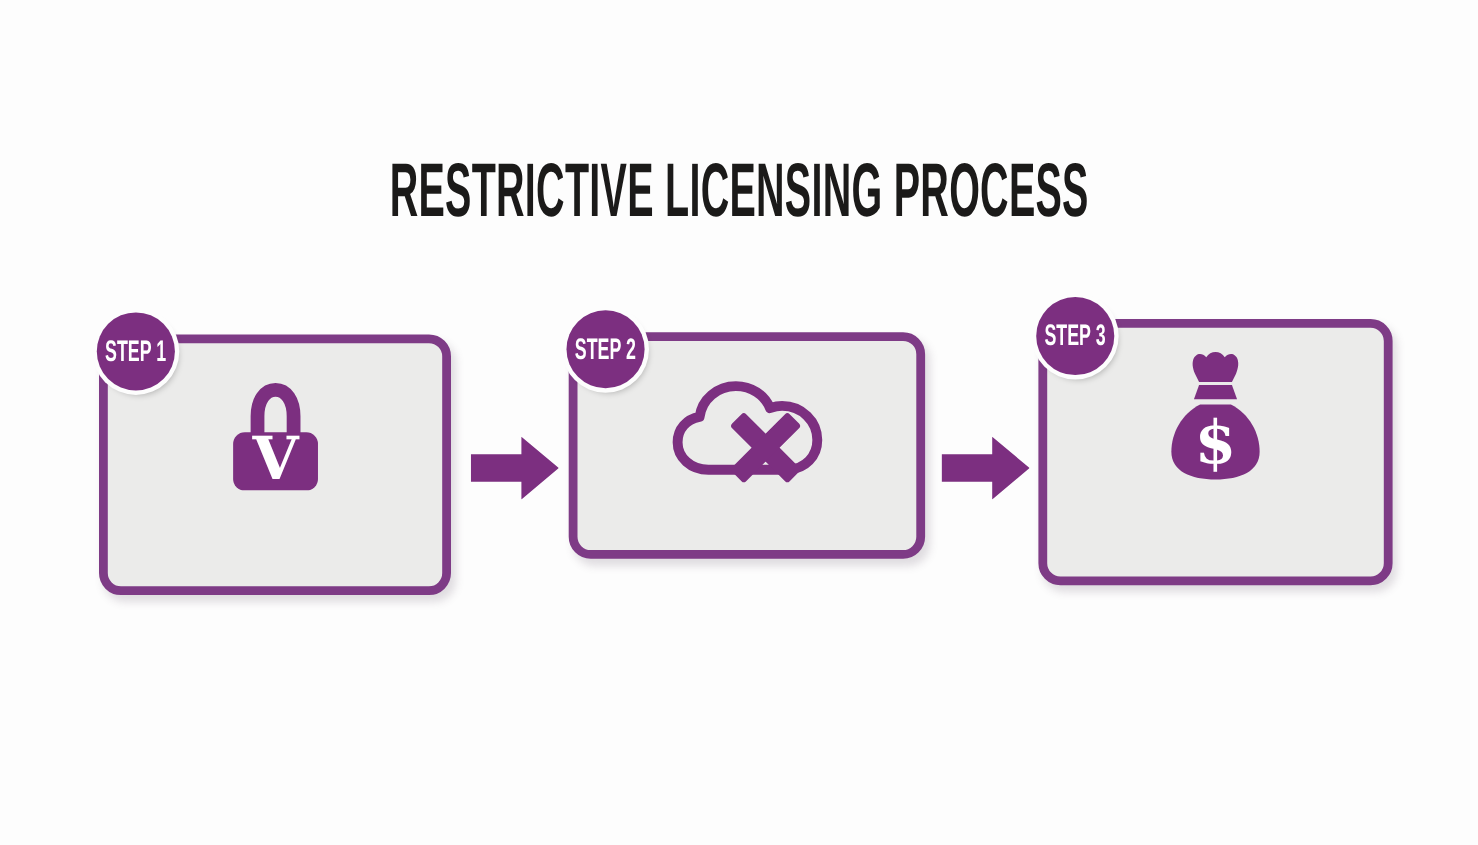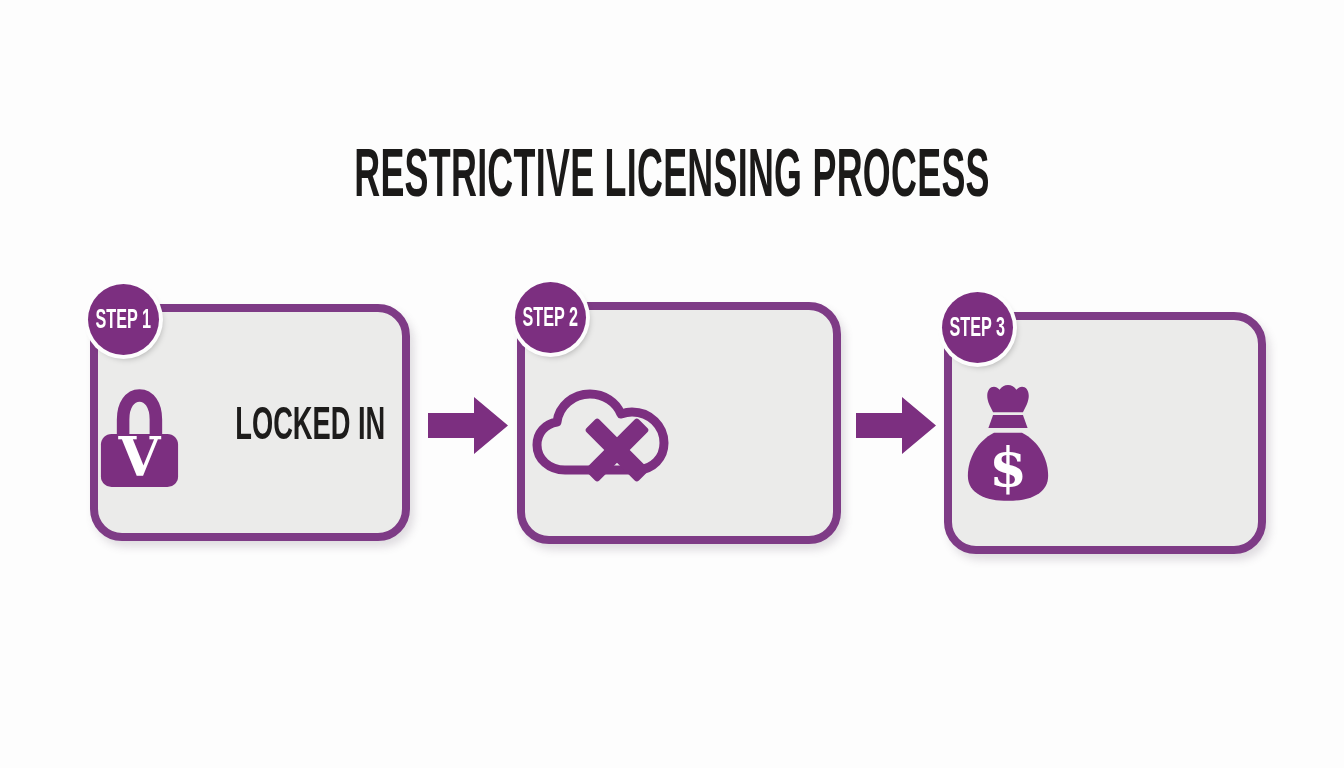--- a/index.html
+++ b/index.html
@@ -13,27 +13,27 @@
     text-align:center;white-space:nowrap;
     font-weight:bold;font-size:69px;line-height:70px;
     color:var(--title-text,#1b1a19);
     transform:scaleX(0.52);transform-origin:50% 50%;
     letter-spacing:0.5px;
   }
   .card{
     position:absolute;box-sizing:border-box;
     background:var(--card-bg,#ebebea);
     border:8px solid var(--border-purple,#7e3b86);
-    border-radius:32px;
+    border-radius:20px;
     box-shadow:4px 6px 8px rgba(90,70,95,0.18);
-    display:flex;flex-direction:row;align-items:center;
+    display:flex;flex-direction:column;align-items:center;
   }
   .card1{left:90px;top:304px;width:320px;height:237px;}
-  .card2{left:517px;top:302px;width:324px;height:242px;text-decoration:underline;}
-  .card3{left:944px;top:312px;width:322px;height:242px;}
+  .card2{left:517px;top:302px;width:324px;height:206px;text-decoration:underline;}
+  .card3{left:944px;top:290px;width:322px;height:242px;}
   .badge{
     position:absolute;left:-10px;top:-28px;width:71px;height:71px;
     background:var(--purple,#7c2f80);border-radius:50%;
     box-shadow:0 0 0 4px var(--page-bg,#fdfdfd),3px 4px 6px rgba(0,0,0,0.25);
     display:flex;align-items:center;justify-content:center;
   }
   .badge-text{
     color:var(--badge-text,#ffffff);
     font-weight:bold;font-size:27px;white-space:nowrap;
     transform:scaleX(0.6);transform-origin:50% 50%;
@@ -68,23 +68,20 @@
     <div class="badge">
       <span class="badge-text">STEP 1</span>
     </div>
     <div class="icon-wrap">
       <svg width="83" height="108" viewBox="0 0 86 112" aria-hidden="true">
         <path d="M26,66 V42 C26,27 33,17 43,17 C53,17 60,27 60,42 V66" fill="none" stroke="var(--purple,#7c2f80)" stroke-width="13"></path>
         <rect x="3" y="57" width="80" height="55" rx="11" fill="var(--purple,#7c2f80)"></rect>
         <text class="icon-text" x="43" y="101" font-size="56" text-anchor="middle">V</text>
       </svg>
     </div>
-    <div class="label">
-      <span class="label-inner">LOCKED IN</span>
-    </div>
   </section>
 
   <svg class="arrow arrow1" viewBox="0 0 80 57" aria-hidden="true">
     <polygon points="0,16 46,16 46,0 80,28.5 46,57 46,41 0,41" fill="var(--purple,#7c2f80)"></polygon>
   </svg>
 
   <section class="card card2">
     <div class="badge">
       <span class="badge-text">STEP 2</span>
     </div>

